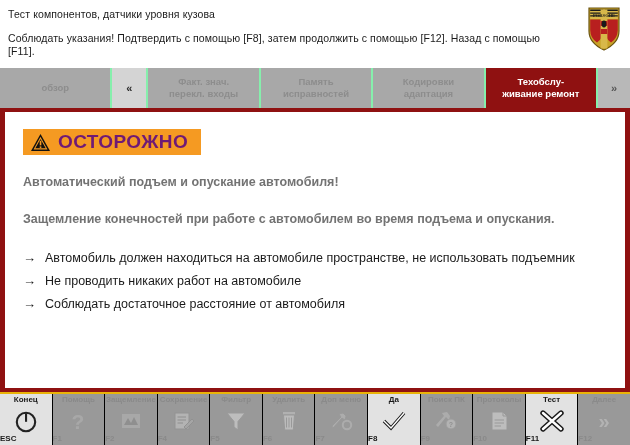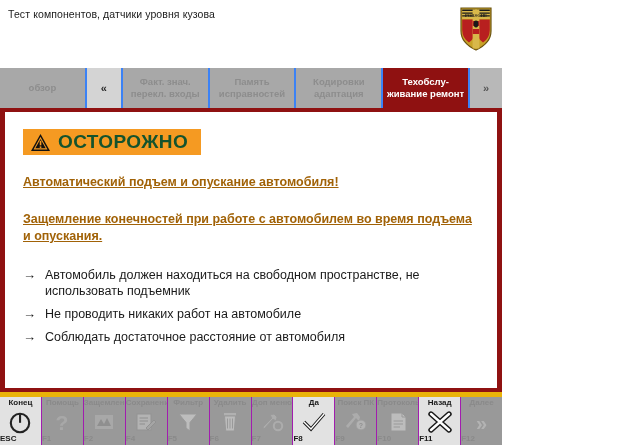--- a/index.html
+++ b/index.html
@@ -10,21 +10,21 @@
   body {
     width: 630px;
     height: 445px;
     overflow: hidden;
     font-family: "Liberation Sans", sans-serif;
     -webkit-font-smoothing: antialiased;
   }
 
   #app {
     position: relative;
-    width: 502px;
+    width: 630px;
     height: 445px;
     background: #ffffff;
     display: flex;
     flex-direction: column;
   }
 
   
   .header {
     position: relative;
     height: 68px;
@@ -51,21 +51,21 @@
     right: 9px;
     top: 7px;
     width: 34px;
     height: 44px;
   }
 
   
   .tabbar {
     flex: 0 0 auto;
     height: 40px;
-    background: #3b82f6;
+    background: #86efac;
     display: flex;
     align-items: stretch;
     gap: 2px;
     padding: 0;
     box-sizing: border-box;
   }
   .tab {
     background: #a8a8a8;
     color: #8d8d8d;
     font-size: 9.5px;
@@ -119,33 +119,32 @@
   }
   .warn-tri {
     width: 21px;
     height: 19px;
     margin-right: 7px;
     flex: 0 0 auto;
   }
   .warn-text {
     font-size: 19px;
     font-weight: bold;
-    color: #14532d;
+    color: #701a75;
     letter-spacing: 0.4px;
     line-height: 20px;
   }
 
   .para {
     font-size: 12.5px;
     font-weight: bold;
-    color: #a16207;
+    color: #737373;
     line-height: 17px;
     margin-bottom: 15px;
     max-width: 560px;
-    text-decoration: underline;
   }
   .para.second { margin-bottom: 22px; margin-top: 20px; }
 
   .bullets { margin: 0; padding: 0; list-style: none; }
   .bullet {
     display: flex;
     align-items: flex-start;
     font-size: 12.5px;
     color: #1a1a1a;
     line-height: 16px;
@@ -158,25 +157,25 @@
     color: #1a1a1a;
     font-size: 13px;
     line-height: 16px;
   }
   .bullet-text { flex: 1 1 auto; }
 
   
   .toolbar {
     flex: 0 0 auto;
     height: 53px;
-    background: #a21caf;
+    background: #000000;
     display: flex;
     align-items: stretch;
     gap: 1px;
-    border-top: 5px solid #eab308;
+    border-top: 2px solid #eab308;
     box-sizing: border-box;
   }
   .tbtn {
     flex: 1 1 0;
     position: relative;
     background: #999999;
     display: flex;
     align-items: center;
     justify-content: center;
     box-sizing: border-box;
@@ -222,20 +221,21 @@
     margin-top: 3px;
   }
 </style>
 </head>
 <body>
 
 <div id="app">
 
   <div class="header">
     <div class="hdr-line hdr-title">Тест компонентов, датчики уровня кузова</div>
+    <div class="hdr-line hdr-instruction">Соблюдать указания! Подтвердить с помощью [F8], затем продолжить с помощью [F12]. Назад с помощью [F11].</div>
     <svg class="logo" viewBox="0 0 34 44">
       <path d="M2 1 H32 V24 Q32 36 17 43 Q2 36 2 24 Z" fill="#c9a227" stroke="#6b5410" stroke-width="1.2"></path>
       <path d="M3.2 2.2 H16.4 V12 H3.2 Z" fill="#d8b84a"></path>
       <path d="M17.6 2.2 H30.8 V12 H17.6 Z" fill="#d8b84a"></path>
       <path d="M3.2 2.6 H16.4 V4 H3.2 Z M3.2 5.4 H16.4 V6.8 H3.2 Z M3.2 8.2 H16.4 V9.6 H3.2 Z" fill="#1a1a1a"></path>
       <path d="M17.6 2.6 H30.8 V4 H17.6 Z M17.6 5.4 H30.8 V6.8 H17.6 Z M17.6 8.2 H30.8 V9.6 H17.6 Z" fill="#1a1a1a"></path>
       <path d="M3.2 12.6 H16.4 V23 Q16.4 31 10 35.5 Q3.2 31 3.2 23 Z" fill="#b81f1f"></path>
       <path d="M17.6 12.6 H30.8 V23 Q30.8 31 24 35.5 Q17.6 31 17.6 23 Z" fill="#b81f1f"></path>
       <path d="M13.6 2.5 H20.4 V41.5 H13.6 Z" fill="#d8b84a"></path>
       <path d="M13.8 14 H20.2 V19 H13.8 Z M13.8 22 H20.2 V27 H13.8 Z" fill="#b81f1f"></path>
@@ -280,21 +280,21 @@
         </svg>
         <span class="warn-text">ОСТОРОЖНО</span>
       </div>
 
       <div class="para">Автоматический подъем и опускание автомобиля!</div>
       <div class="para second">Защемление конечностей при работе с автомобилем во время подъема и опускания.</div>
 
       <ul class="bullets">
         <li class="bullet">
           <span class="bullet-arrow">→</span>
-          <span class="bullet-text">Автомобиль должен находиться на свободном пространстве, не использовать подъемник</span>
+          <span class="bullet-text">Автомобиль должен находиться на автомобиле пространстве, не использовать подъемник</span>
         </li>
         <li class="bullet">
           <span class="bullet-arrow">→</span>
           <span class="bullet-text">Не проводить никаких работ на автомобиле</span>
         </li>
         <li class="bullet">
           <span class="bullet-arrow">→</span>
           <span class="bullet-text">Соблюдать достаточное расстояние от автомобиля</span>
         </li>
       </ul>
@@ -391,21 +391,21 @@
       <span class="tbtn-top">Протоколы</span>
       <svg class="tbtn-ico" viewBox="0 0 26 24">
         <path d="M6 3 H17 L21 7 V21 H6 Z" fill="#dcdcdc" stroke="#9a9a9a" stroke-width="1"></path>
         <path d="M17 3 V7 H21" fill="none" stroke="#9a9a9a" stroke-width="1"></path>
         <path d="M8.5 11 H18 M8.5 14 H18 M8.5 17 H15" stroke="#9a9a9a" stroke-width="1.2"></path>
       </svg>
       <span class="tbtn-key">F10</span>
     </div>
 
     <div class="tbtn enabled">
-      <span class="tbtn-top">Назад</span>
+      <span class="tbtn-top">Тест</span>
       <svg class="tbtn-ico" viewBox="0 0 26 24">
         <path d="M4 4 L22 20 M22 4 L4 20" fill="none" stroke="#1a1a1a" stroke-width="5.4" stroke-linecap="round"></path>
         <path d="M4 4 L22 20 M22 4 L4 20" fill="none" stroke="#ffffff" stroke-width="2.4" stroke-linecap="round"></path>
       </svg>
       <span class="tbtn-key">F11</span>
     </div>
 
     <div class="tbtn">
       <span class="tbtn-top">Далее</span>
       <span class="ico-chev">»</span>

